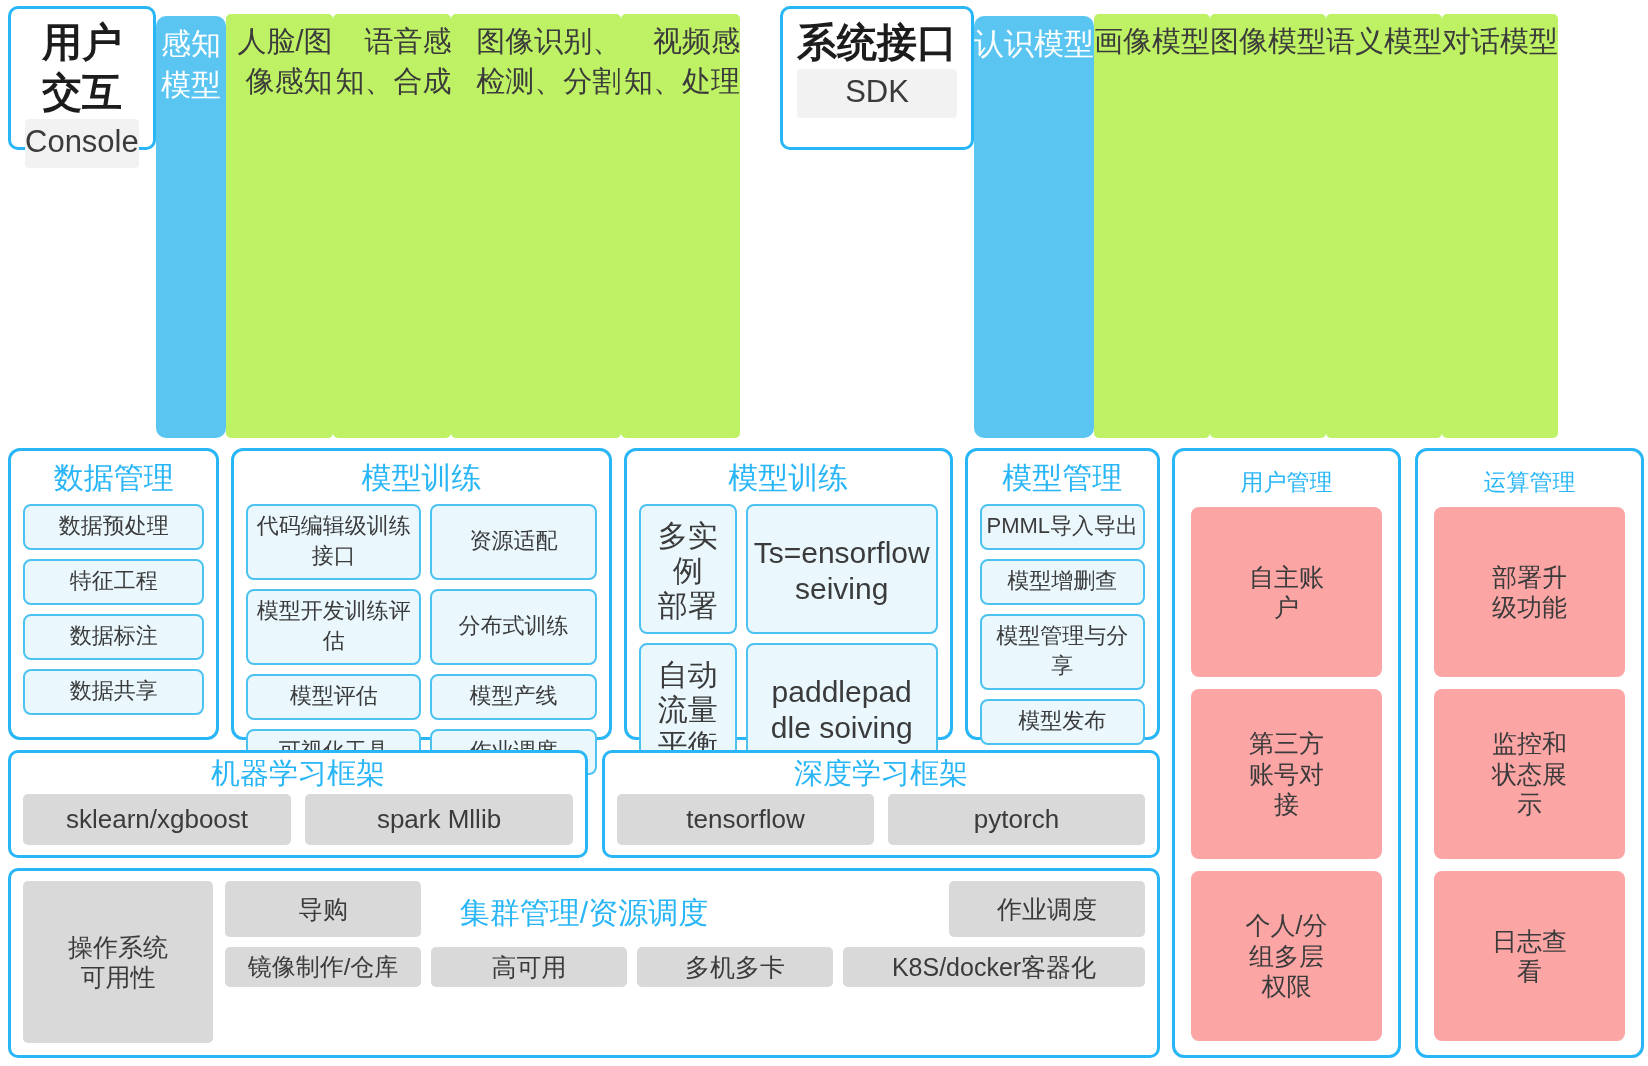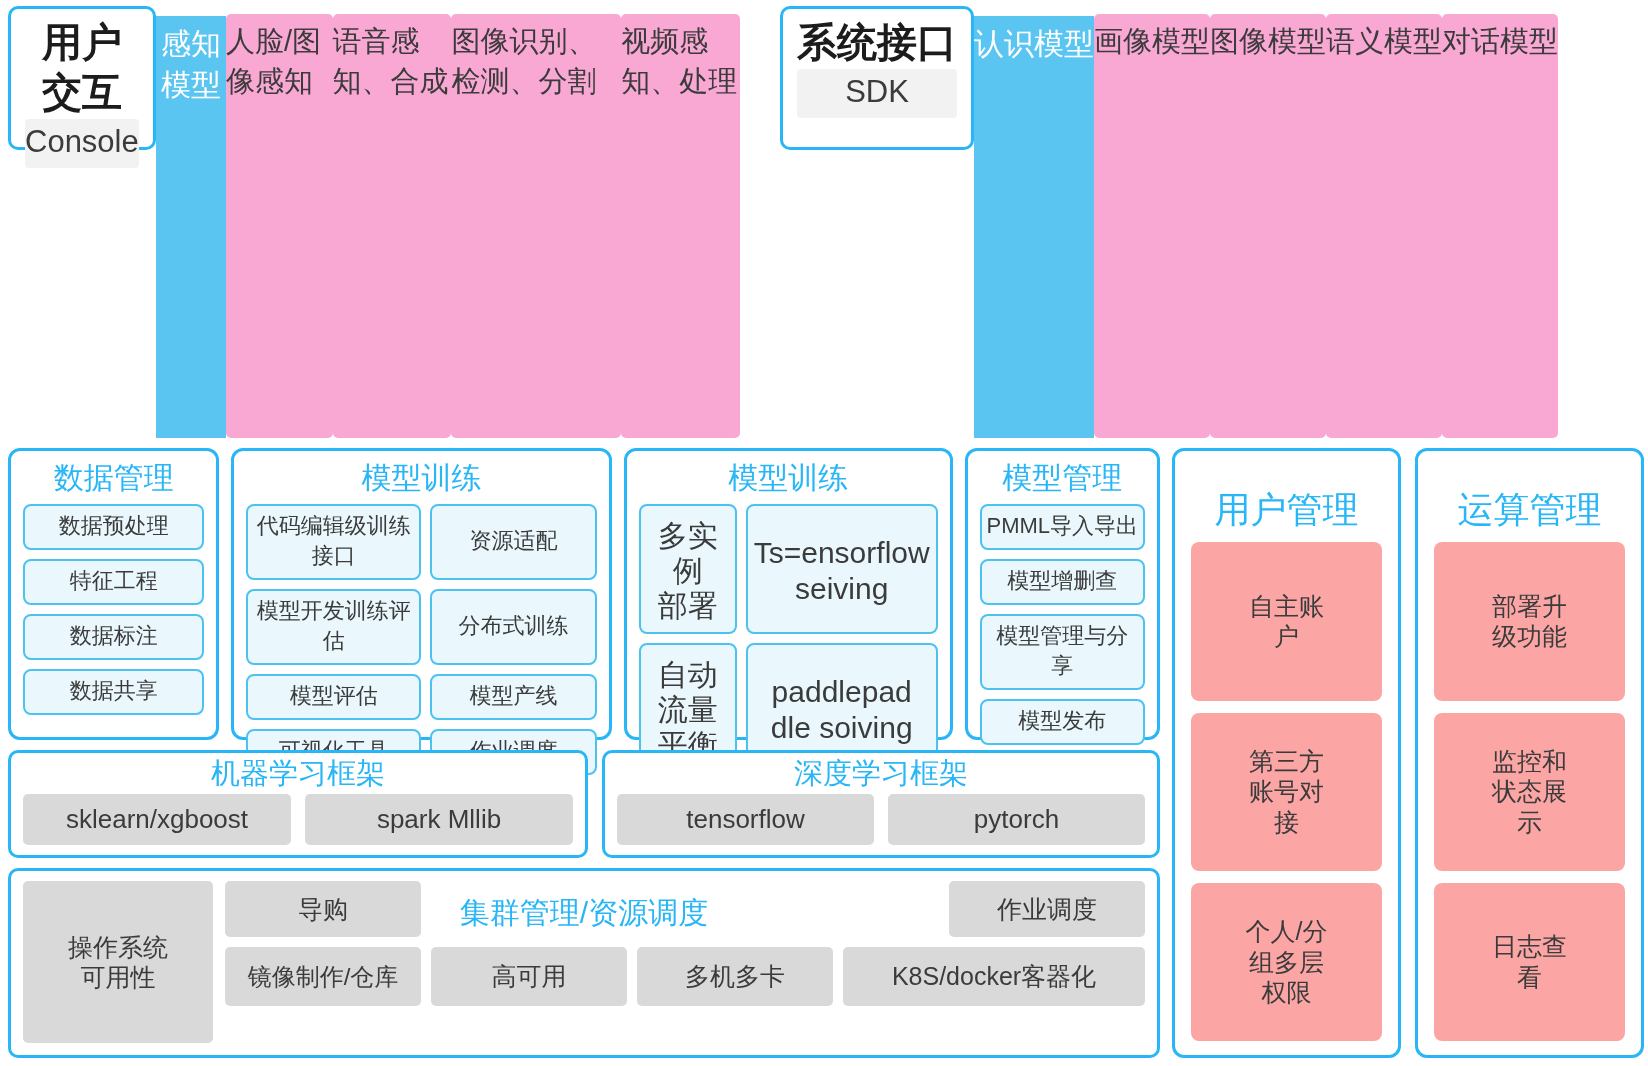--- a/index.html
+++ b/index.html
@@ -90,32 +90,32 @@
     border-radius: 4px;
     font-size: 31px;
     text-align: center;
     color: #3b3b3b;
     padding: 5px 0 8px 0;
   }
 
   .model-head {
     margin-top: 10px;
     background: #5bc5f2;
-    border-radius: 0;
+    border-radius: 10px;
     color: #ffffff;
     font-size: 30px;
     text-align: center;
     padding: 8px 0 11px 0;
   }
   .model-row {
     margin-top: 8px;
-    background: #f9a8d4;
+    background: #bef264;
     border-radius: 5px;
     font-size: 29px;
-    text-align: left;
+    text-align: right;
     color: #3b3b3b;
     padding: 8px 0 11px 0;
   }
 
   
   .mid-zone {
     display: flex;
     gap: 12px;
     margin-top: 10px;
     flex: 1;
@@ -205,40 +205,40 @@
     line-height: 1.2;
     align-self: stretch;
   }
   .cluster-cols {
     flex: 1;
     display: flex;
     flex-direction: column;
     gap: 10px;
   }
   .cluster-top-row { display: flex; gap: 10px; height: 56px; align-items: stretch; }
-  .cluster-bot-row { display: flex; gap: 10px; height: 59px; align-items: stretch; }
+  .cluster-bot-row { display: flex; gap: 10px; height: 40px; align-items: stretch; }
   .c-guide { width: 196px; font-size: 25px; }
   .c-spacer { flex: 1; }
   .c-job { width: 196px; font-size: 25px; }
   .c-mirror { width: 196px; font-size: 24px; line-height: 1.15; }
   .c-ha { width: 196px; font-size: 25px; }
   .c-multi { width: 196px; font-size: 25px; }
   .c-k8s { flex: 1; font-size: 25px; }
 
   
   .side-panel {
     border: 3px solid #29b6f6;
     border-radius: 12px;
     background: #ffffff;
     width: 230px;
     padding: 18px 16px 14px 16px;
     display: flex;
     flex-direction: column;
   }
-  .side-panel .panel-title { font-size: 36px; margin-bottom: 12px; margin-top: 20px; }
+  .side-panel .panel-title { font-size: 23px; margin-bottom: 12px; }
   .side-items { display: flex; flex-direction: column; gap: 12px; flex: 1; }
   .side-items .grey-chip {
     flex: 1;
     font-size: 25px;
     line-height: 1.22;
     padding: 6px 8px;
     border-radius: 8px;
   }
 </style>
 </head>

